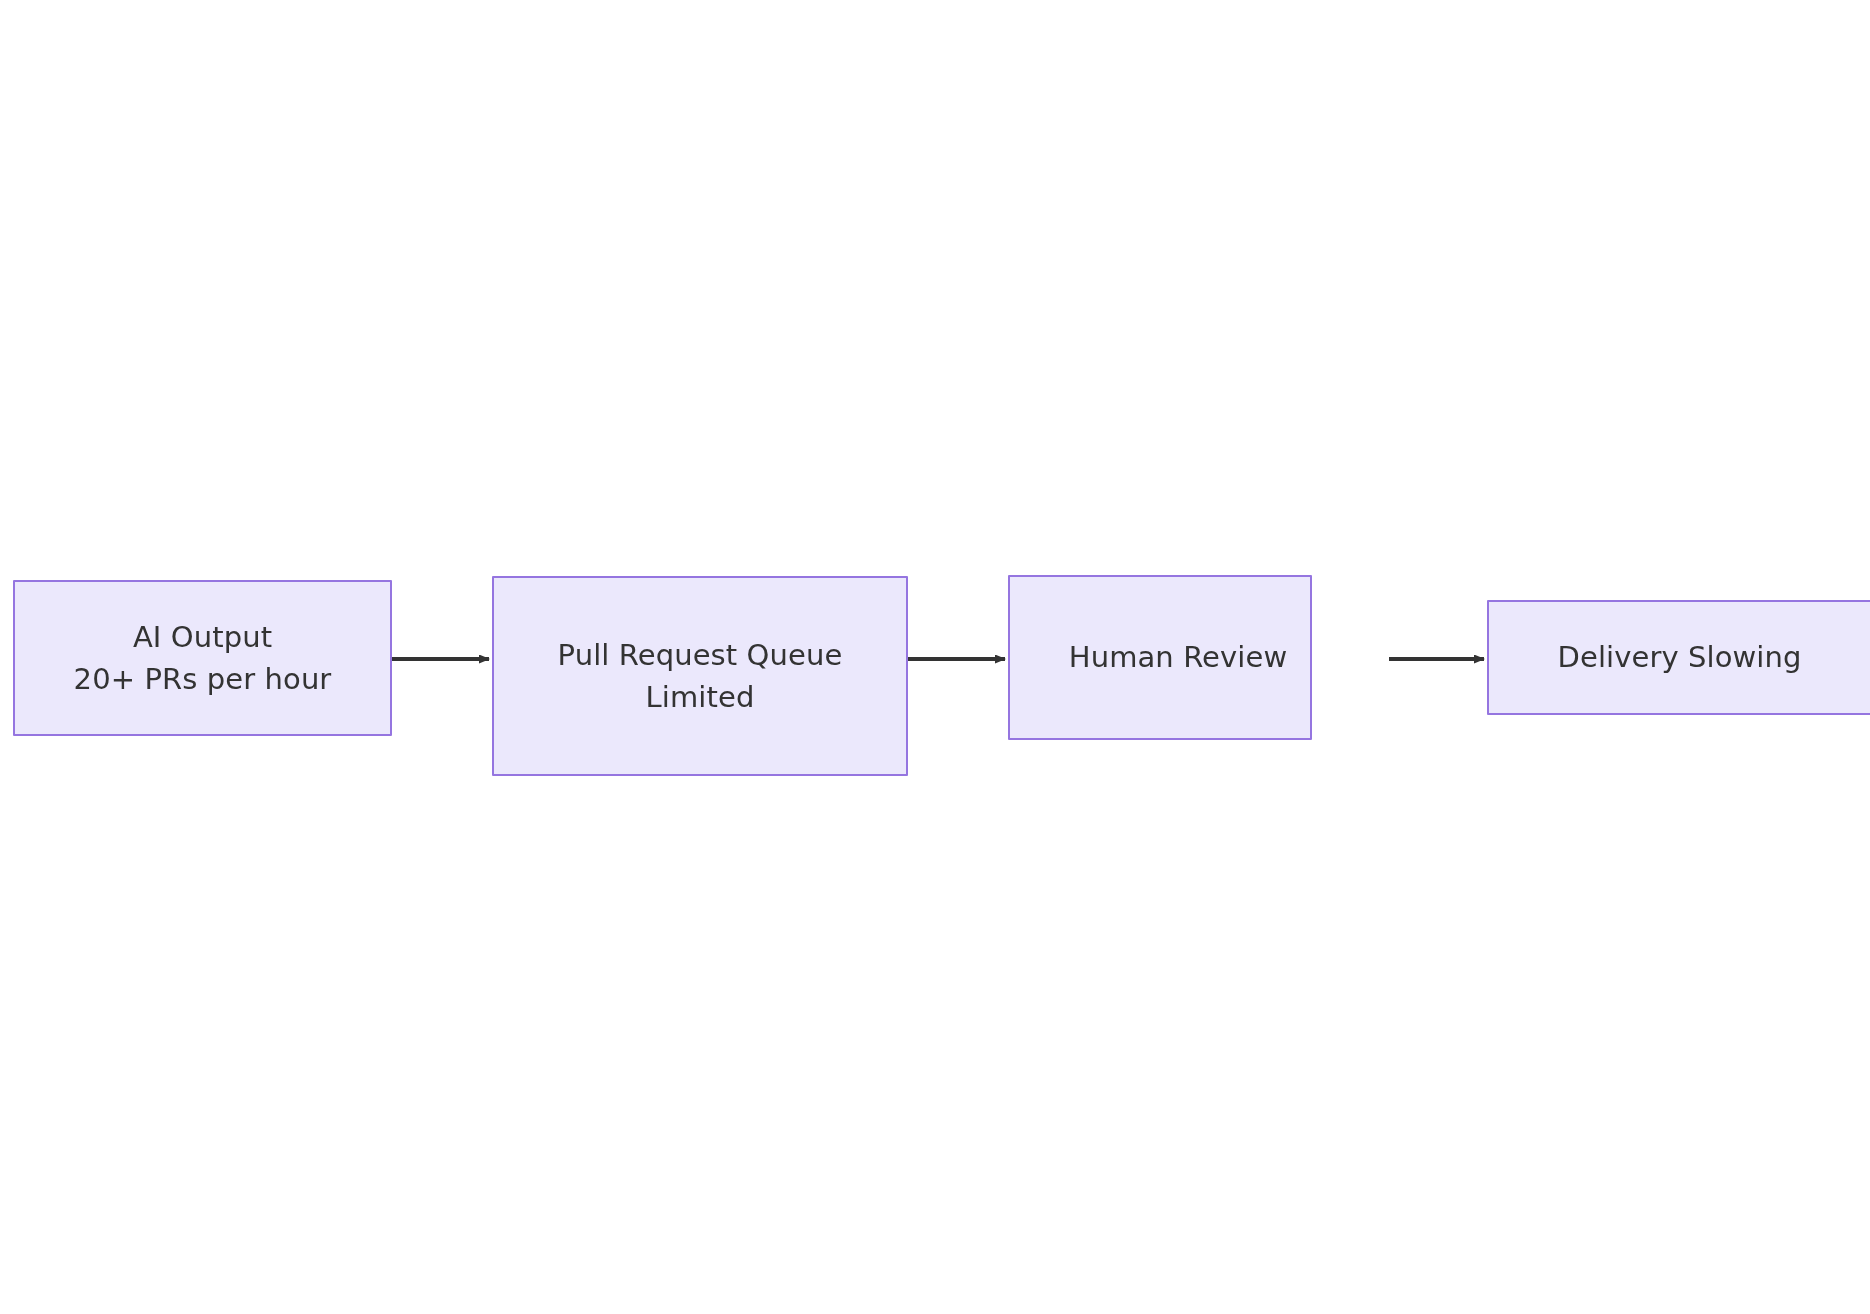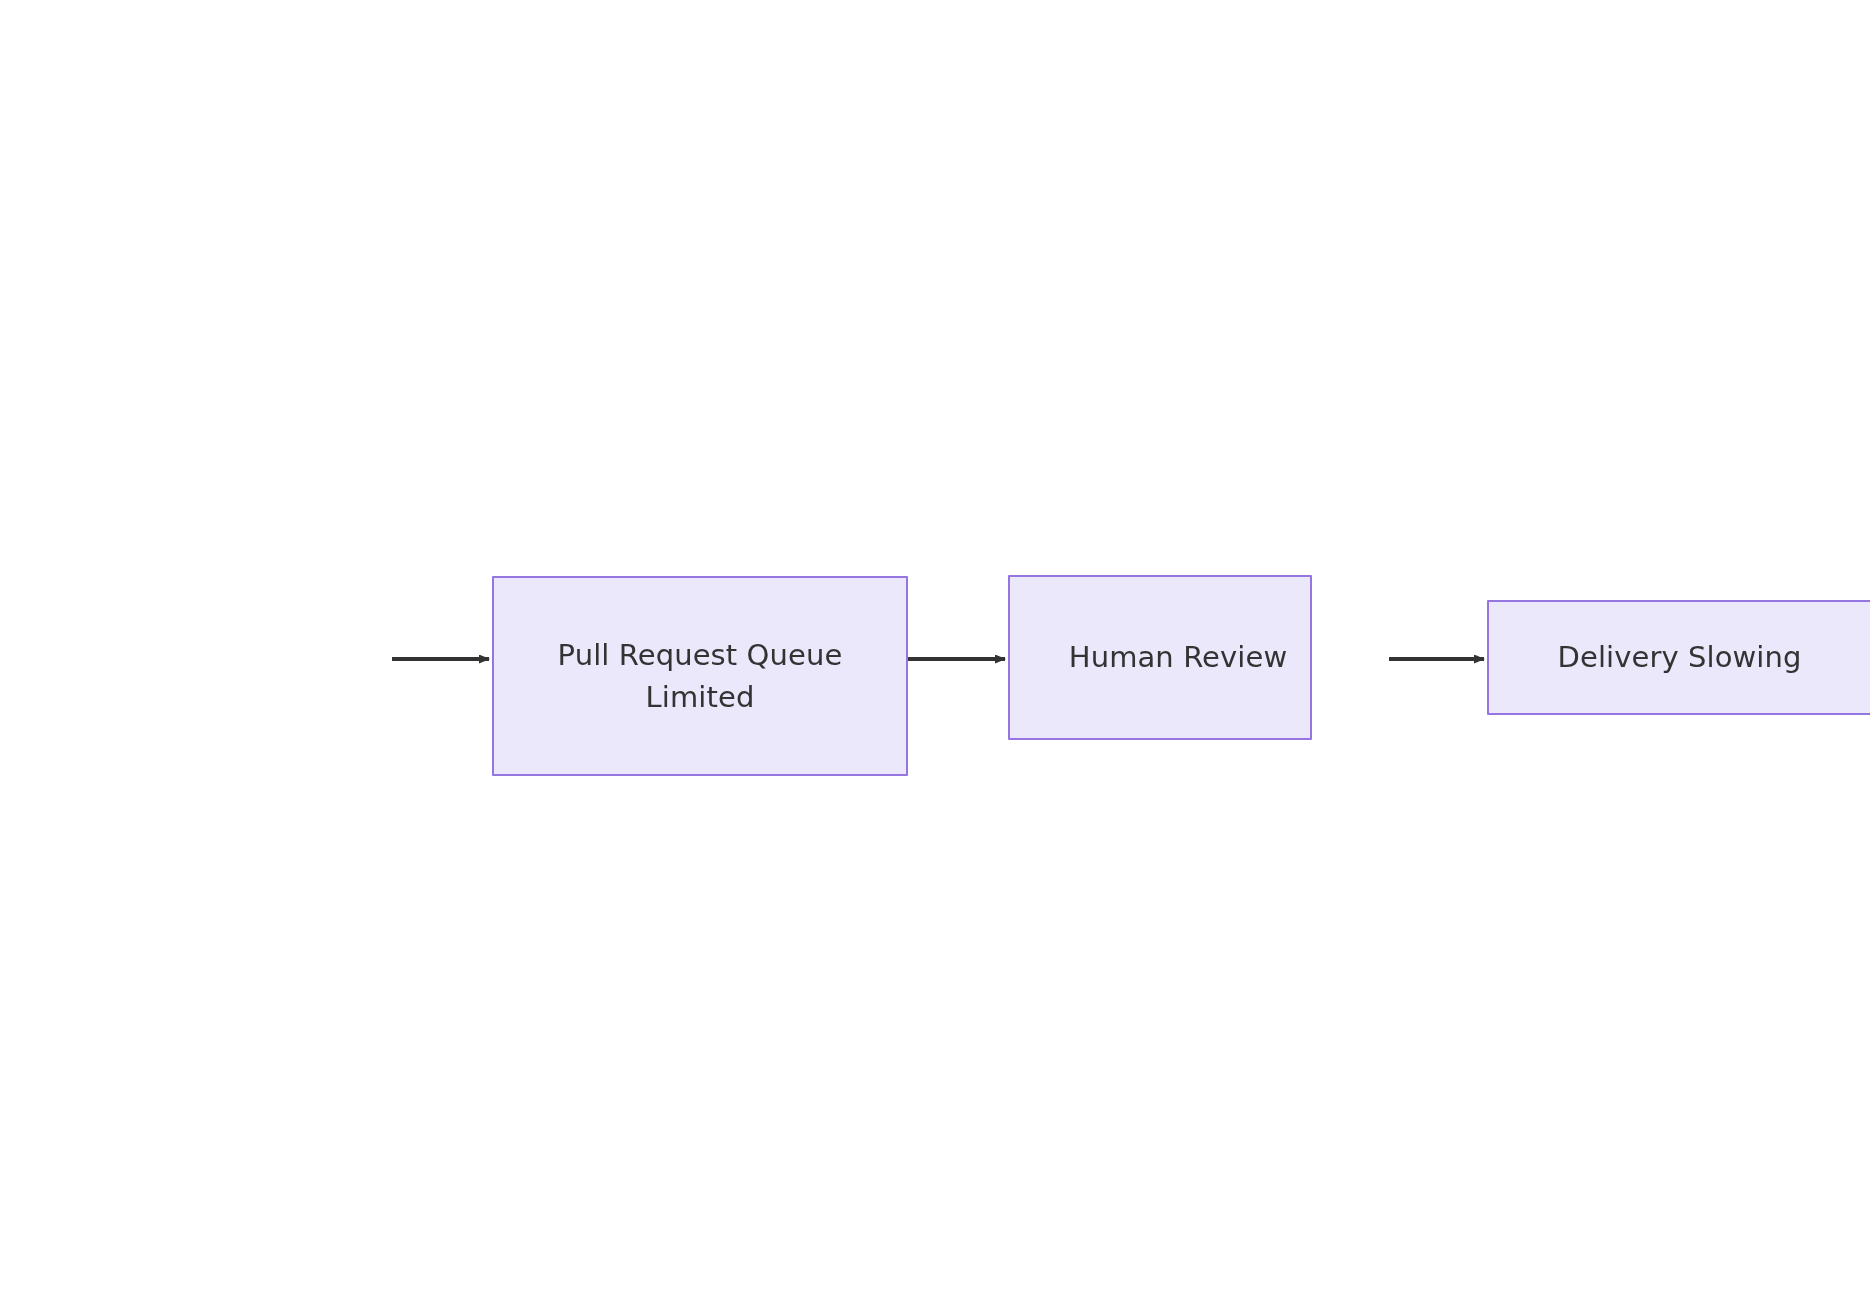--- a/index.html
+++ b/index.html
@@ -56,20 +56,24 @@
     <defs>
       <marker id="arrowhead" markerWidth="11" markerHeight="9" refX="10" refY="4.5" orient="auto" markerUnits="userSpaceOnUse">
         <path d="M0,0 L11,4.5 L0,9 z" fill="#333333"></path>
       </marker>
     </defs>
     <line x1="392" y1="659" x2="489" y2="659" stroke="#333333" stroke-width="4" marker-end="url(#arrowhead)"></line>
     <line x1="908" y1="659" x2="1005" y2="659" stroke="#333333" stroke-width="4" marker-end="url(#arrowhead)"></line>
     <line x1="1389" y1="659" x2="1484" y2="659" stroke="#333333" stroke-width="4" marker-end="url(#arrowhead)"></line>
   </svg>
 
+  <div class="flow-node" id="node-ai-output" style="left:13px; top:580px; width:379px; height:156px;">
+    <span class="node-line">AI Output</span>
+    <span class="node-line">20+ PRs per hour</span>
+  </div>
 
   <div class="flow-node" id="node-pull-request-queue" style="left:492px; top:576px; width:416px; height:200px;">
     <span class="node-line">Pull Request Queue</span>
     <span class="node-line">Limited</span>
   </div>
 
   <div class="flow-node" id="node-human-review" style="left:1008px; top:575px; width:304px; height:165px;padding-left:36px;">
     <span class="node-line">Human Review</span>
   </div>
 

